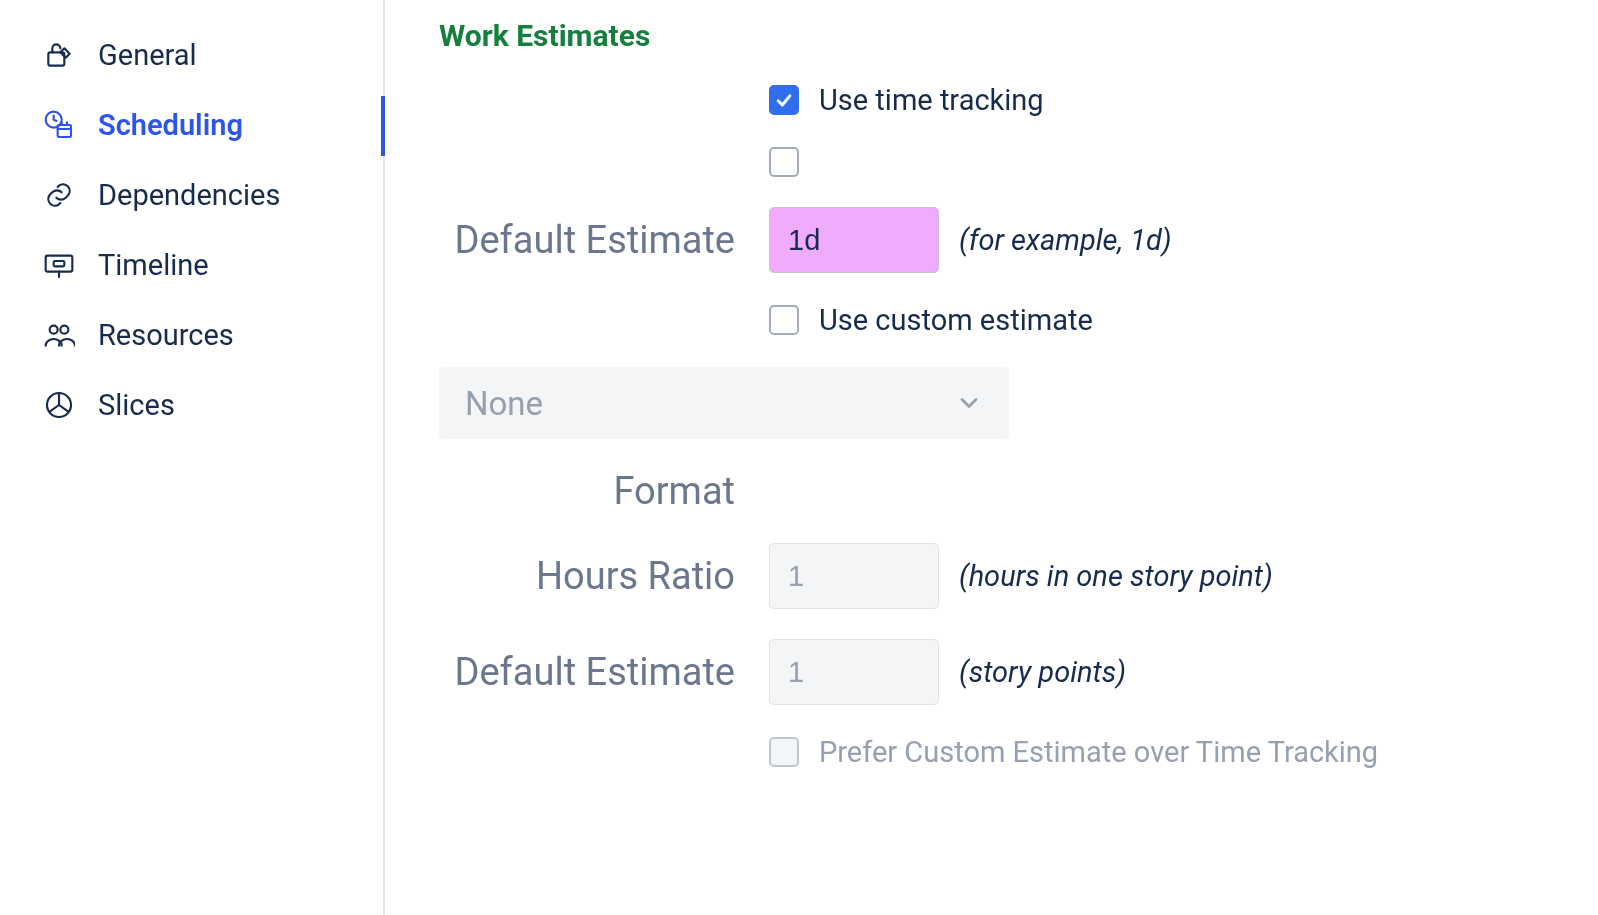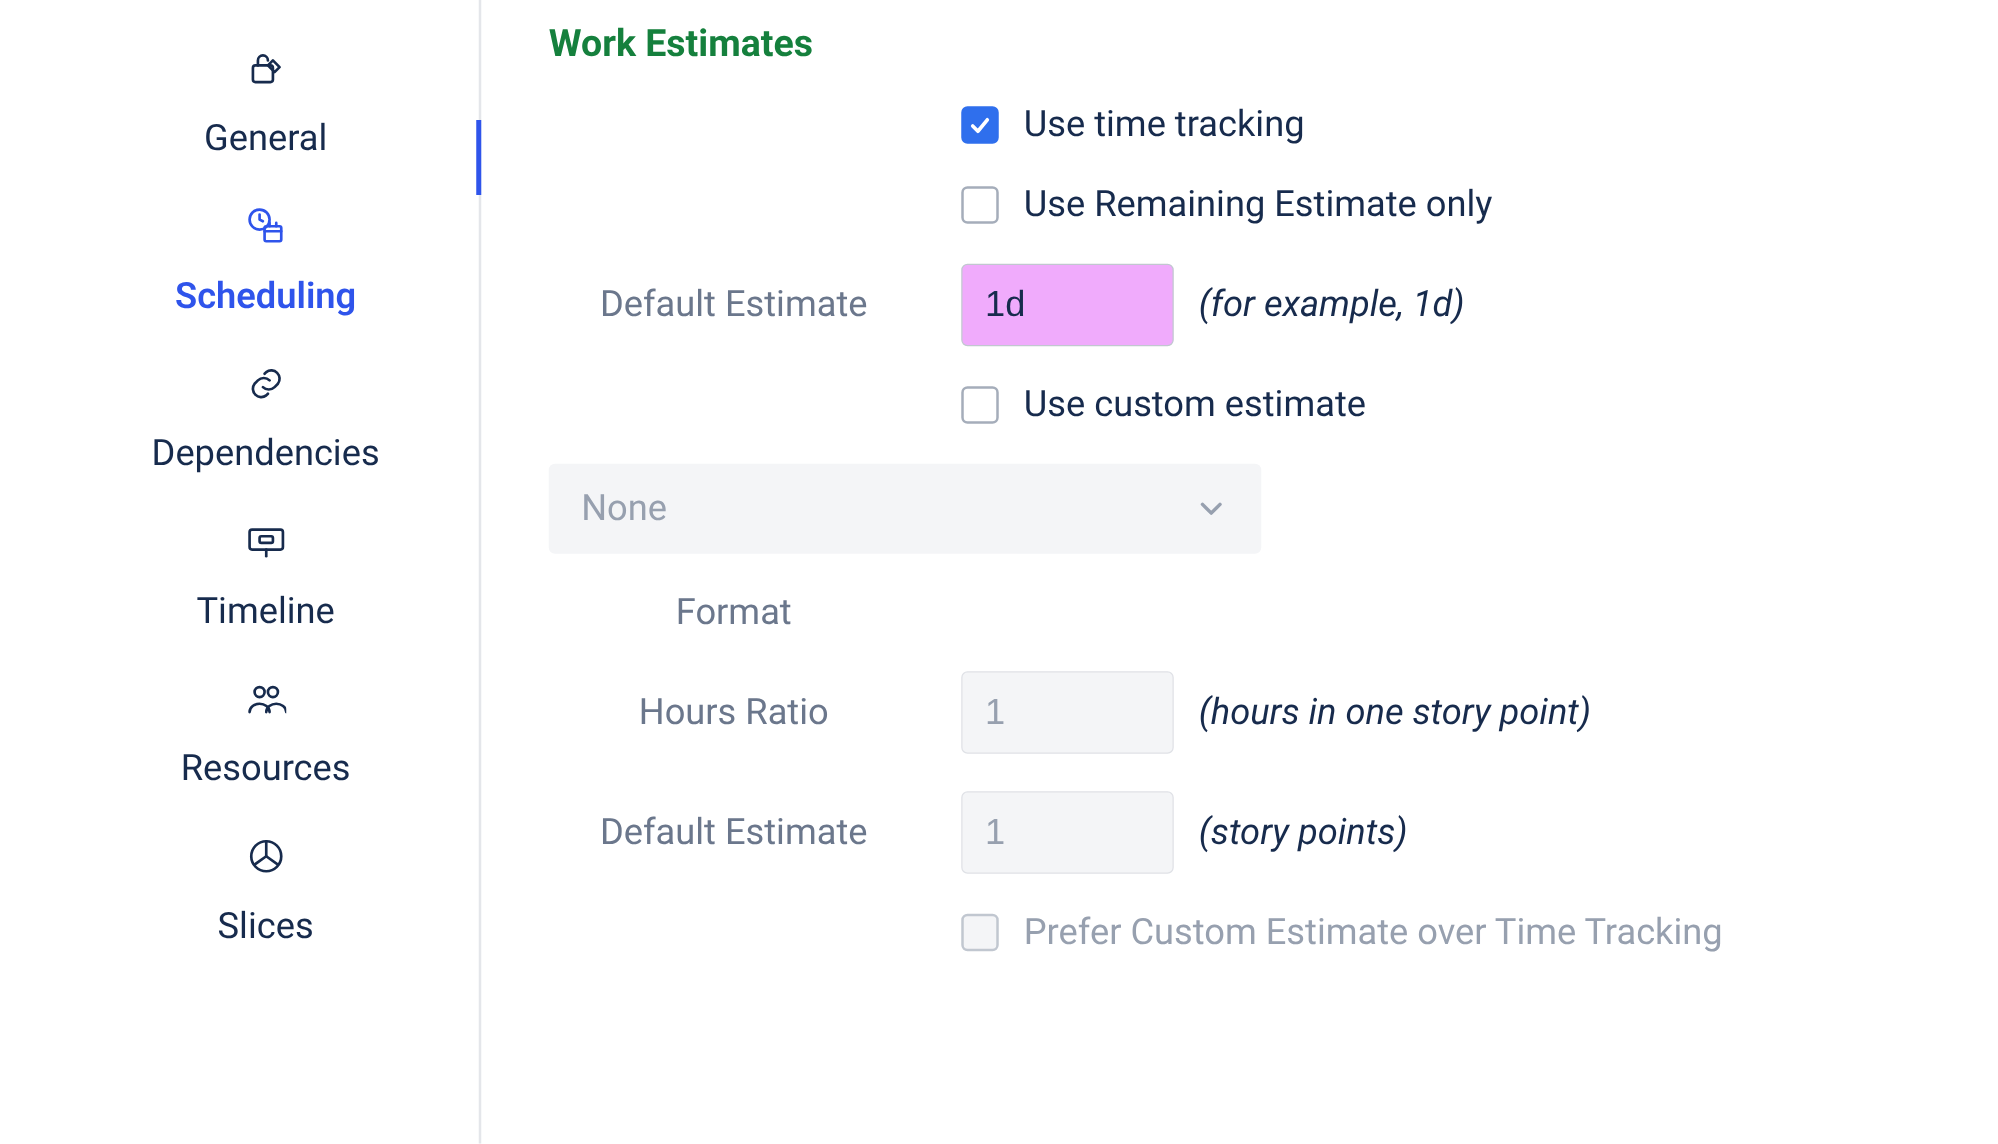--- a/index.html
+++ b/index.html
@@ -23,21 +23,20 @@
   }
   .sidebar-item {
     display: flex;
     align-items: center;
     gap: 22px;
     padding: 18px 0;
     cursor: pointer;
     color: #172b4d;
     font-size: 29px;
     font-weight: 400;
-    flex-direction: column;
   }
   .sidebar-item .icon {
     width: 34px;
     height: 34px;
     display: inline-flex;
     align-items: center;
     justify-content: center;
     color: #172b4d;
     flex-shrink: 0;
   }
@@ -64,23 +63,23 @@
     margin-bottom: 30px;
   }
 
   .form-row {
     display: flex;
     align-items: center;
     margin-bottom: 30px;
   }
   .label-col {
     width: 330px;
-    text-align: center;
+    text-align: right;
     padding-right: 34px;
-    font-size: 29px;
+    font-size: 38px;
     color: #6b778c;
   }
   .field-col {
     display: flex;
     align-items: center;
     gap: 20px;
     min-width: 0;
   }
 
   .checkbox {
@@ -129,21 +128,21 @@
     border-color: #dfe1e6;
   }
   .hint-text { font-size: 29px; color: #172b4d; font-style: italic; }
 
   .select {
     width: 570px;
     height: 72px;
     background: #f4f5f7;
     border: none;
     border-radius: 5px;
-    font-size: 29px;
+    font-size: 33px;
     padding: 0 26px;
     display: flex;
     align-items: center;
     justify-content: space-between;
     color: #97a0af;
     cursor: pointer;
   }
   .select.disabled { cursor: default; }
   .chevron { color: #97a0af; display:inline-flex; }
   .chevron svg { width: 28px; height: 28px; }
@@ -238,21 +237,20 @@
         <span class="checkbox-label">Use time tracking</span>
       </div>
     </div>
 
     <div class="form-row">
       <div class="label-col"></div>
       <div class="field-col">
         <span class="checkbox">
           
         </span>
-        <span class="checkbox-label">Use Remaining Estimate only</span>
       </div>
     </div>
 
     <div class="form-row">
       <div class="label-col">Default Estimate</div>
       <div class="field-col">
         <input class="text-input" type="text" value="1d" style="">
         <span class="hint-text">(for example, 1d)</span>
       </div>
     </div>

